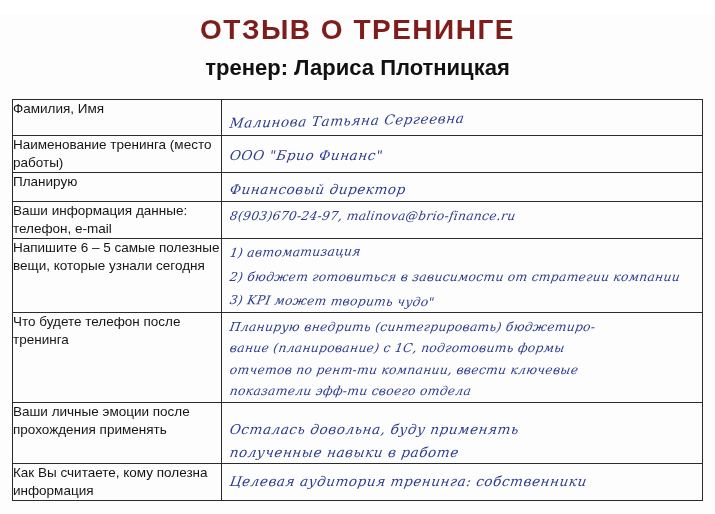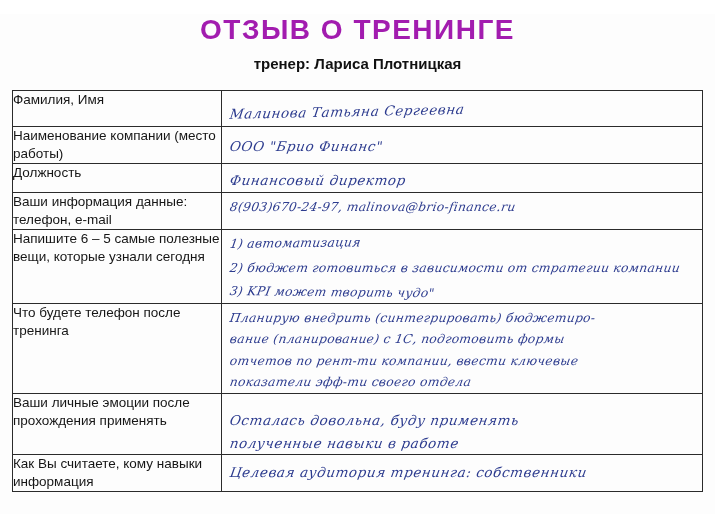--- a/index.html
+++ b/index.html
@@ -20,25 +20,25 @@
     height: 514px;
     background: #fdfdfd;
     box-sizing: border-box;
   }
   .title {
     text-align: center;
     font-size: 28px;
     font-weight: bold;
     letter-spacing: 1.5px;
     margin: 14px 0 0 0;
-    color: #a21caf;
+    color: #7f1d1d;
   }
   .subtitle {
     text-align: center;
-    font-size: 15px;
+    font-size: 22px;
     font-weight: bold;
     margin: 9px 0 0 0;
     color: #111;
   }
   .form-table {
     margin: 18px 12px 0 12px;
     border: 1px solid #2b2b2b;
     border-collapse: collapse;
     width: 691px;
     table-layout: fixed;
@@ -110,28 +110,28 @@
   <table class="form-table">
     <tbody>
       <tr class="row-name">
         <td class="label-cell">Фамилия, Имя</td>
         <td class="answer-cell">
           <span class="hand up1">Малинова Татьяна Сергеевна</span>
         </td>
       </tr>
 
       <tr class="row-company">
-        <td class="label-cell">Наименование компании (место работы)</td>
+        <td class="label-cell">Наименование тренинга (место работы)</td>
         <td class="answer-cell">
           <span class="hand">ООО "Брио Финанс"</span>
         </td>
       </tr>
 
       <tr class="row-position">
-        <td class="label-cell">Должность</td>
+        <td class="label-cell">Планирую</td>
         <td class="answer-cell">
           <span class="hand">Финансовый директор</span>
         </td>
       </tr>
 
       <tr class="row-contacts">
         <td class="label-cell">Ваши информация данные: телефон, e-mail</td>
         <td class="answer-cell">
           <span class="hand small">8(903)670-24-97, malinova@brio-finance.ru</span>
         </td>
@@ -158,21 +158,21 @@
 
       <tr class="row-emotions">
         <td class="label-cell">Ваши личные эмоции после прохождения применять</td>
         <td class="answer-cell">
           <span class="hand tight">Осталась довольна, буду применять</span>
           <span class="hand tight">полученные навыки в работе</span>
         </td>
       </tr>
 
       <tr class="row-audience clip-bottom">
-        <td class="label-cell">Как Вы считаете, кому навыки информация</td>
+        <td class="label-cell">Как Вы считаете, кому полезна информация</td>
         <td class="answer-cell">
           <span class="hand">Целевая аудитория тренинга: собственники</span>
         </td>
       </tr>
     </tbody>
   </table>
 
 </div>
 
 </body></html>

